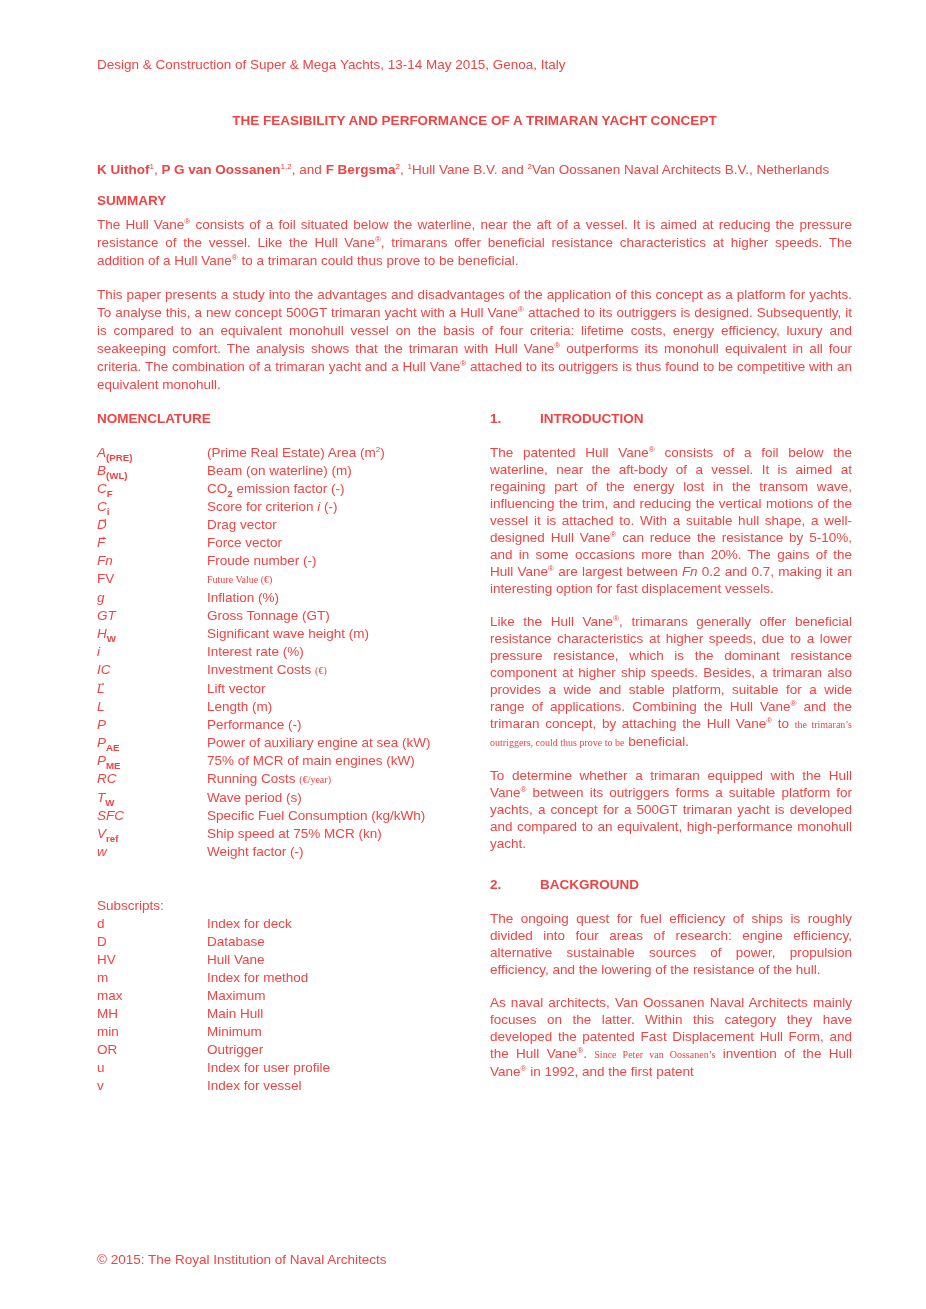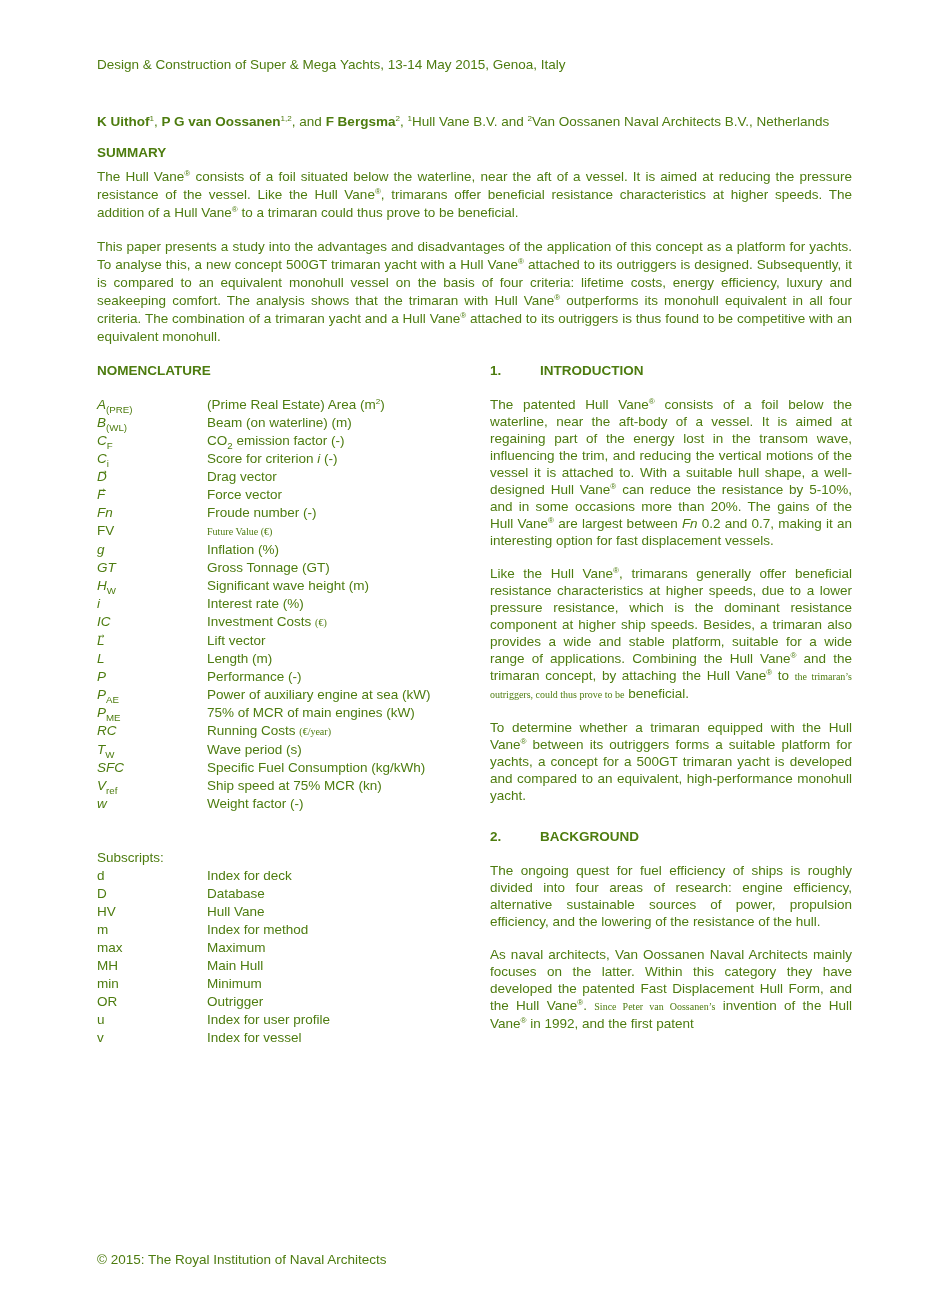--- a/index.html
+++ b/index.html
@@ -1,21 +1,21 @@
 <!DOCTYPE html>
 <html><head>
 <meta charset="utf-8">
 <style>
   html, body { margin: 0; padding: 0; background: #ffffff; }
   .page {
     position: relative;
     width: 926px;
     height: 1309px;
     background: #ffffff;
-    color: #4d7c0f;
+    color: #ef4444;
     font-family: "Liberation Sans", sans-serif;
     font-size: 13.5px;
     box-sizing: border-box;
     padding: 56px 74px 0 97px;
     overflow: hidden;
   }
   .conf-header { line-height: 18px; }
   .title-block {
     margin-top: 38px;
     text-align: center;
@@ -43,37 +43,38 @@
   .col-heading { font-weight: bold; line-height: 18px; margin: 0 0 16px 0; }
   .sec-heading { display: flex; font-weight: bold; line-height: 18px; margin: 0 0 16px 0; }
   .sec-heading .num { width: 50px; flex: 0 0 50px; }
   .sec-2 { margin-top: 24px; }
   .col .para { line-height: 17px; }
   .nom-row { display: flex; line-height: 18px; }
   .nom-row .sym { width: 110px; flex: 0 0 110px; }
   .nom-row .def { flex: 1; }
   .subs-label { margin-top: 36px; line-height: 18px; }
   sup { font-size: 60%; line-height: 0; }
-  sub { font-size: 72%; line-height: 0; }
+  sub { font-size: 72%; line-height: 0; font-weight: bold; }
   .serif { font-family: "Liberation Serif", serif; font-size: 10px; }
   .footer {
     position: absolute;
     left: 97px;
     bottom: 40px;
     line-height: 18px;
   }
 </style>
 </head>
 <body>
 
 <div class="page">
 
   <div class="conf-header">Design &amp; Construction of Super &amp; Mega Yachts, 13-14 May 2015, Genoa, Italy</div>
 
   <div class="title-block">
+    <div>THE FEASIBILITY AND PERFORMANCE OF A TRIMARAN YACHT CONCEPT</div>
   </div>
 
   <div class="authors"><b>K Uithof</b><sup>1</sup>, <b>P G van Oossanen</b><sup>1,2</sup>, and <b>F Bergsma</b><sup>2</sup>, <sup>1</sup>Hull Vane B.V. and <sup>2</sup>Van Oossanen Naval Architects B.V., Netherlands</div>
 
   <div class="summary">
     <div class="heading">SUMMARY</div>
     <div>
 
     <p class="para">The Hull Vane<sup>®</sup> consists of a foil situated below the waterline, near the aft of a vessel. It is aimed at reducing the pressure resistance of the vessel. Like the Hull Vane<sup>®</sup>, trimarans offer beneficial resistance characteristics at higher speeds. The addition of a Hull Vane<sup>®</sup> to a trimaran could thus prove to be beneficial.</p>
         <p class="para">This paper presents a study into the advantages and disadvantages of the application of this concept as a platform for yachts. To analyse this, a new concept 500GT trimaran yacht with a Hull Vane<sup>®</sup> attached to its outriggers is designed. Subsequently, it is compared to an equivalent monohull vessel on the basis of four criteria: lifetime costs, energy efficiency, luxury and seakeeping comfort. The analysis shows that the trimaran with Hull Vane<sup>®</sup> outperforms its monohull equivalent in all four criteria. The combination of a trimaran yacht and a Hull Vane<sup>®</sup> attached to its outriggers is thus found to be competitive with an equivalent monohull.</p>

